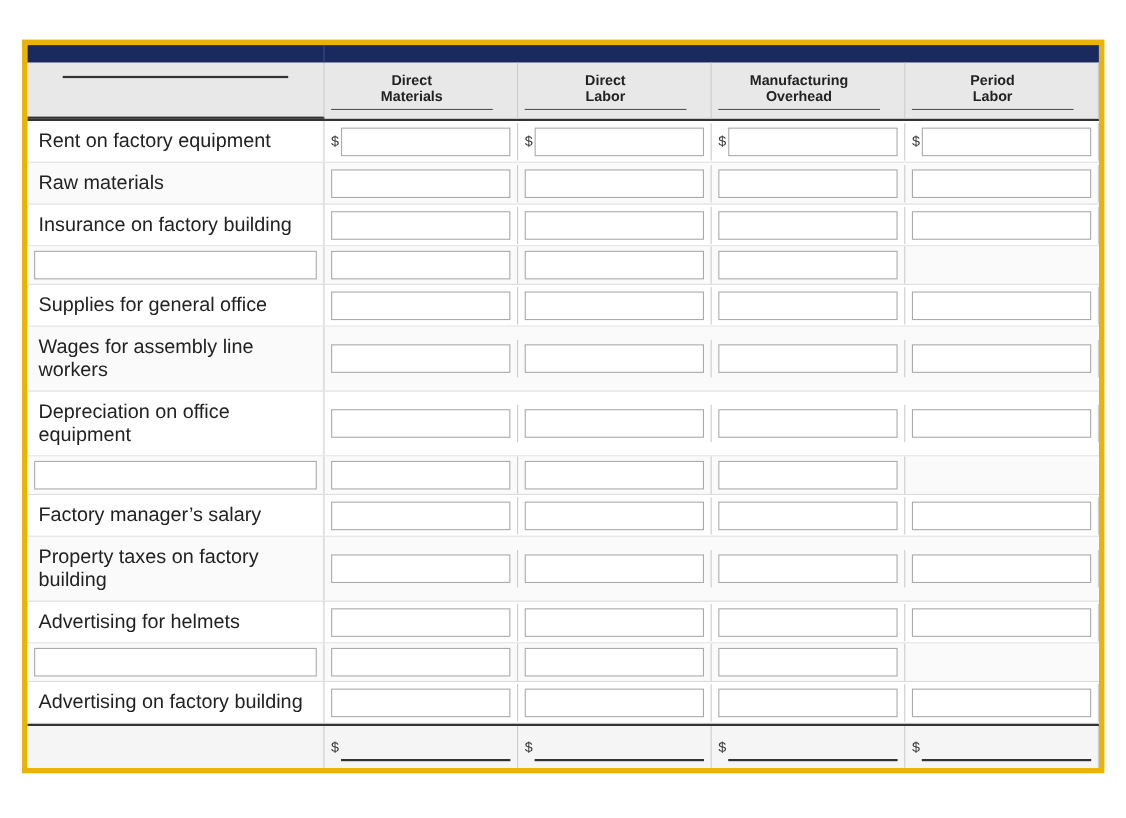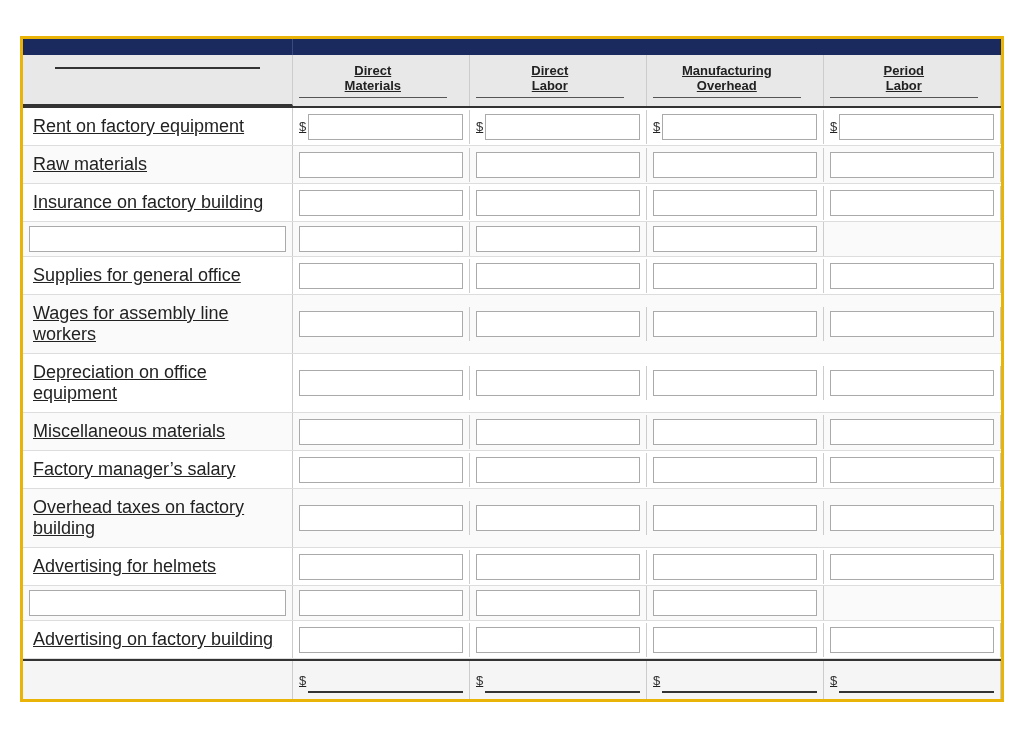--- a/index.html
+++ b/index.html
@@ -15,22 +15,21 @@
       padding: 20px;
       width: 1024px;
     }
     .instructions {
       font-size: 13px;
       margin-bottom: 16px;
       line-height: 1.5;
     }
     .table-wrapper {
       width: 100%;
-      border: 3px solid #eab308;
-      text-decoration: underline;
+      border: 5px solid #eab308;
     }
     .subheader-row {
       display: grid;
       grid-template-columns: 270px 1fr 1fr 1fr 1fr;
       background-color: #e8e8e8;
       border-bottom: 2px solid #333;
     }
     .subheader-cell {
       padding: 8px 6px;
       text-align: center;
@@ -252,21 +251,20 @@
           <input type="text" class="cost-input" style="">
         </div>
         <div class="input-cell">
           <input type="text" class="cost-input" style="">
         </div>
         <div class="input-cell">
           <input type="text" class="cost-input" style="">
         </div>
       </div>
       <div class="data-row">
-        <div class="cost-item-cell">Miscellaneous materials</div>
         <div class="input-cell">
           <input type="text" class="cost-input" style="">
         </div>
         <div class="input-cell">
           <input type="text" class="cost-input" style="">
         </div>
         <div class="input-cell">
           <input type="text" class="cost-input" style="">
         </div>
         <div class="input-cell">
@@ -282,21 +280,21 @@
           <input type="text" class="cost-input" style="">
         </div>
         <div class="input-cell">
           <input type="text" class="cost-input" style="">
         </div>
         <div class="input-cell">
           <input type="text" class="cost-input" style="">
         </div>
       </div>
       <div class="data-row">
-        <div class="cost-item-cell">Overhead taxes on factory building</div>
+        <div class="cost-item-cell">Property taxes on factory building</div>
         <div class="input-cell">
           <input type="text" class="cost-input" style="">
         </div>
         <div class="input-cell">
           <input type="text" class="cost-input" style="">
         </div>
         <div class="input-cell">
           <input type="text" class="cost-input" style="">
         </div>
         <div class="input-cell">

